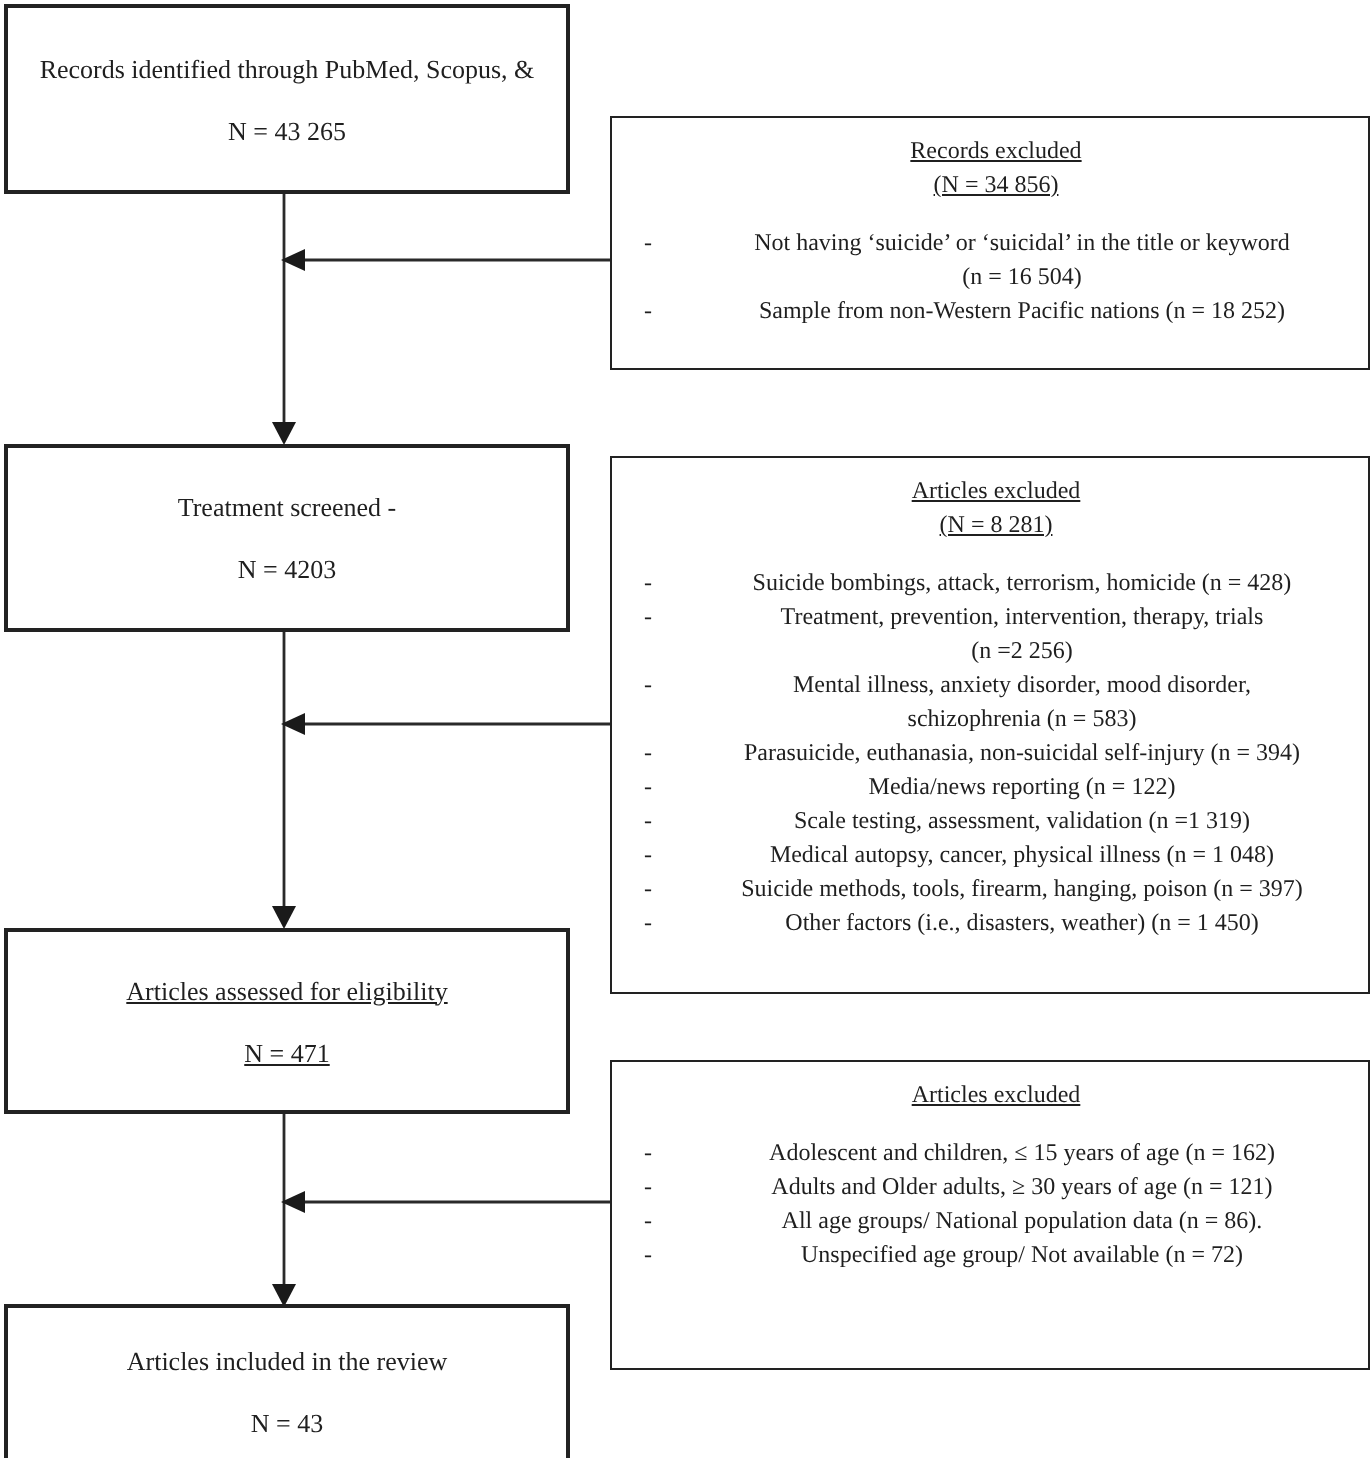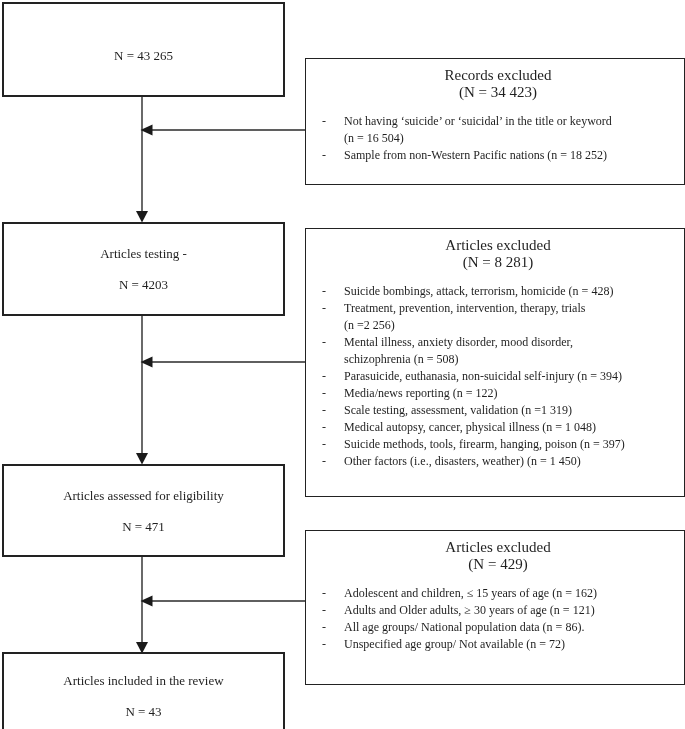--- a/index.html
+++ b/index.html
@@ -28,40 +28,40 @@
     flex-direction: column;
     align-items: center;
     justify-content: center;
     text-align: center;
     font-size: 13px;
     line-height: 19px;
   }
   .fbox .count { margin-top: 12px; }
   .fb1 { left: 2px;  top: 2px;   width: 283px; height: 95px; }
   .fb2 { left: 2px;  top: 222px; width: 283px; height: 94px; }
-  .fb3 { left: 2px;  top: 464px; width: 283px; height: 93px; }
+  .fb3 { left: 2px;  top: 464px; width: 283px; height: 93px; text-decoration: underline; }
   .fb4 { left: 2px;  top: 652px; width: 283px; height: 88px; }
   
   .ebox {
     position: absolute;
     box-sizing: border-box;
     border: 1.4px solid #222222;
     background: #ffffff;
     font-size: 12px;
     line-height: 17px;
     padding: 8px 6px 6px 12px;
   }
   .eb1 { left: 305px; top: 58px;  width: 380px; height: 127px; }
   .eb2 { left: 305px; top: 228px; width: 380px; height: 269px; }
   .eb3 { left: 305px; top: 530px; width: 380px; height: 155px; }
-  .etitle, .ecount { text-align: center; font-size: 15px; }
+  .etitle, .ecount { text-align: center; font-size: 12px; text-decoration: underline; }
   .eitems { margin-top: 12px; }
   .eitem { display: flex; }
   .eitem .dash { flex: 0 0 26px; box-sizing: border-box; padding-left: 4px; }
-  .eitem .itext { flex: 1 1 auto; white-space: pre-wrap; }
+  .eitem .itext { flex: 1 1 auto; white-space: pre-wrap; text-align: center; }
 </style>
 </head>
 <body>
 
 <div class="canvas">
 
   <svg class="connectors" viewBox="0 0 685 729" xmlns="http://www.w3.org/2000/svg">
     <g stroke="#2a2a2a" stroke-width="1.4" fill="none">
       <line x1="142" y1="97" x2="142" y2="213"></line>
       <line x1="305" y1="130" x2="151" y2="130"></line>
@@ -76,28 +76,29 @@
       <polygon points="136,453 148,453 142,464.5"></polygon>
       <polygon points="152.5,356.5 152.5,367.5 140.5,362"></polygon>
       <polygon points="136,642 148,642 142,653.5"></polygon>
       <polygon points="152.5,595.5 152.5,606.5 140.5,601"></polygon>
     </g>
   </svg>
 
   <div class="fbox fb1">
     <div>
 
+    <div>Records identified through PubMed, Scopus, &amp;</div>
       </div>
     <div class="count">N = 43 265</div>
   </div>
 
   <div class="fbox fb2">
     <div>
 
-    <div>Articles testing -</div>
+    <div>Treatment screened -</div>
       </div>
     <div class="count">N = 4203</div>
   </div>
 
   <div class="fbox fb3">
     <div>
 
     <div>Articles assessed for eligibility</div>
       </div>
     <div class="count">N = 471</div>
@@ -106,21 +107,21 @@
   <div class="fbox fb4">
     <div>
 
     <div>Articles included in the review</div>
       </div>
     <div class="count">N = 43</div>
   </div>
 
   <div class="ebox eb1">
     <div class="etitle">Records excluded</div>
-    <div class="ecount">(N = 34 423)</div>
+    <div class="ecount">(N = 34 856)</div>
     <div class="eitems">
 
         <div class="eitem">
           <span class="dash">-</span>
           <span class="itext">Not having ‘suicide’ or ‘suicidal’ in the title or keyword
 (n = 16 504)</span>
         </div>
 
         <div class="eitem">
           <span class="dash">-</span>
@@ -141,21 +142,21 @@
 
         <div class="eitem">
           <span class="dash">-</span>
           <span class="itext">Treatment, prevention, intervention, therapy, trials
 (n =2 256)</span>
         </div>
 
         <div class="eitem">
           <span class="dash">-</span>
           <span class="itext">Mental illness, anxiety disorder, mood disorder,
-schizophrenia (n = 508)</span>
+schizophrenia (n = 583)</span>
         </div>
 
         <div class="eitem">
           <span class="dash">-</span>
           <span class="itext">Parasuicide, euthanasia, non-suicidal self-injury (n = 394)</span>
         </div>
 
         <div class="eitem">
           <span class="dash">-</span>
           <span class="itext">Media/news reporting (n = 122)</span>
@@ -178,21 +179,20 @@
 
         <div class="eitem">
           <span class="dash">-</span>
           <span class="itext">Other factors (i.e., disasters, weather) (n = 1 450)</span>
         </div>
       </div>
   </div>
 
   <div class="ebox eb3">
     <div class="etitle">Articles excluded</div>
-    <div class="ecount">(N = 429)</div>
     <div class="eitems">
 
         <div class="eitem">
           <span class="dash">-</span>
           <span class="itext">Adolescent and children, ≤ 15 years of age (n = 162)</span>
         </div>
 
         <div class="eitem">
           <span class="dash">-</span>
           <span class="itext">Adults and Older adults, ≥ 30 years of age (n = 121)</span>

